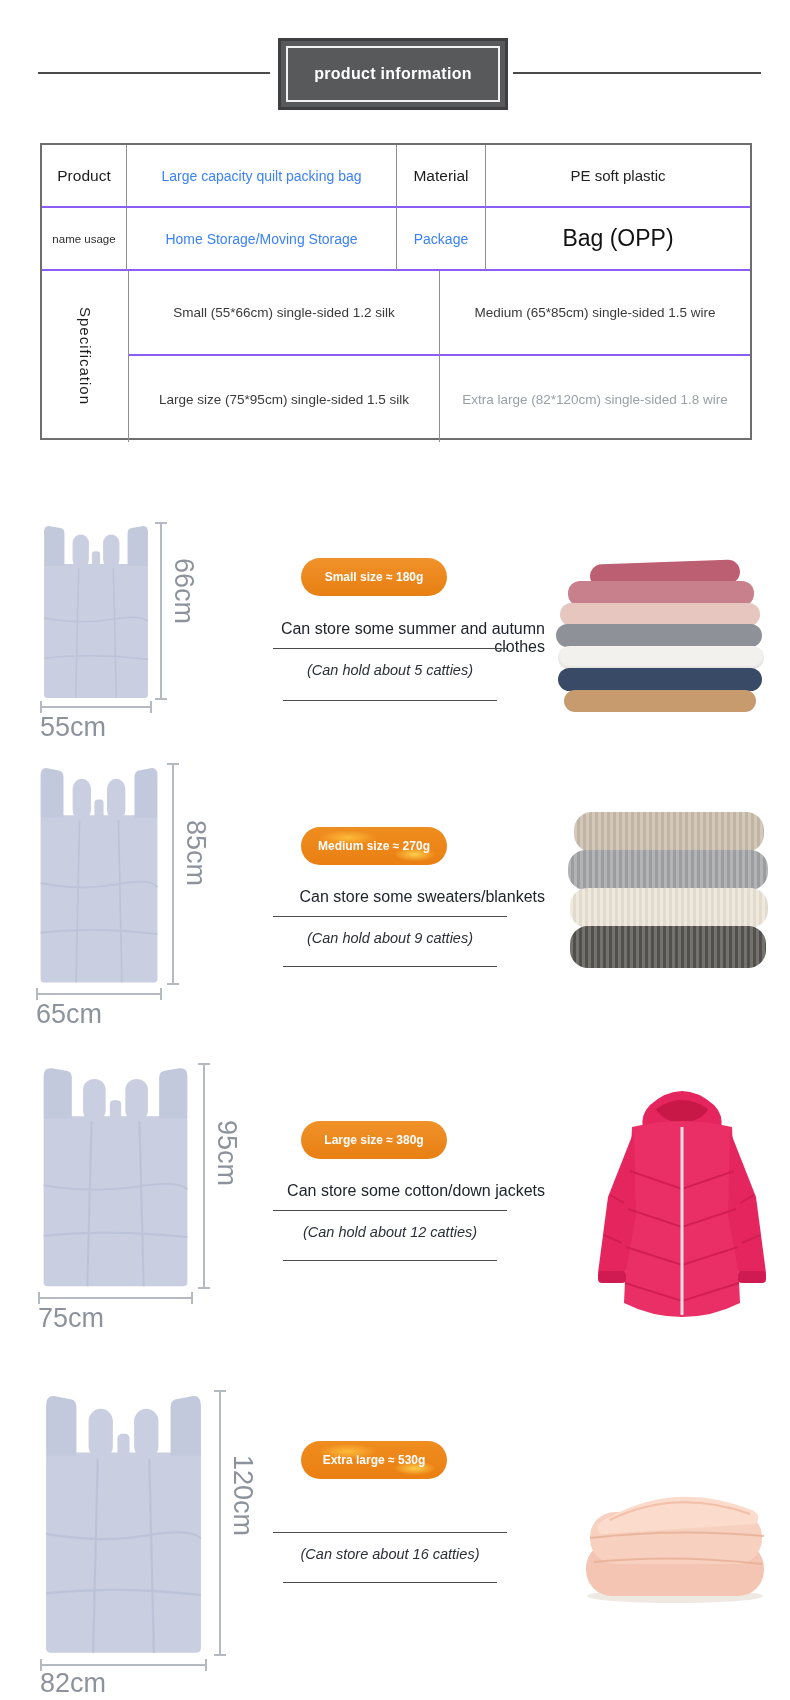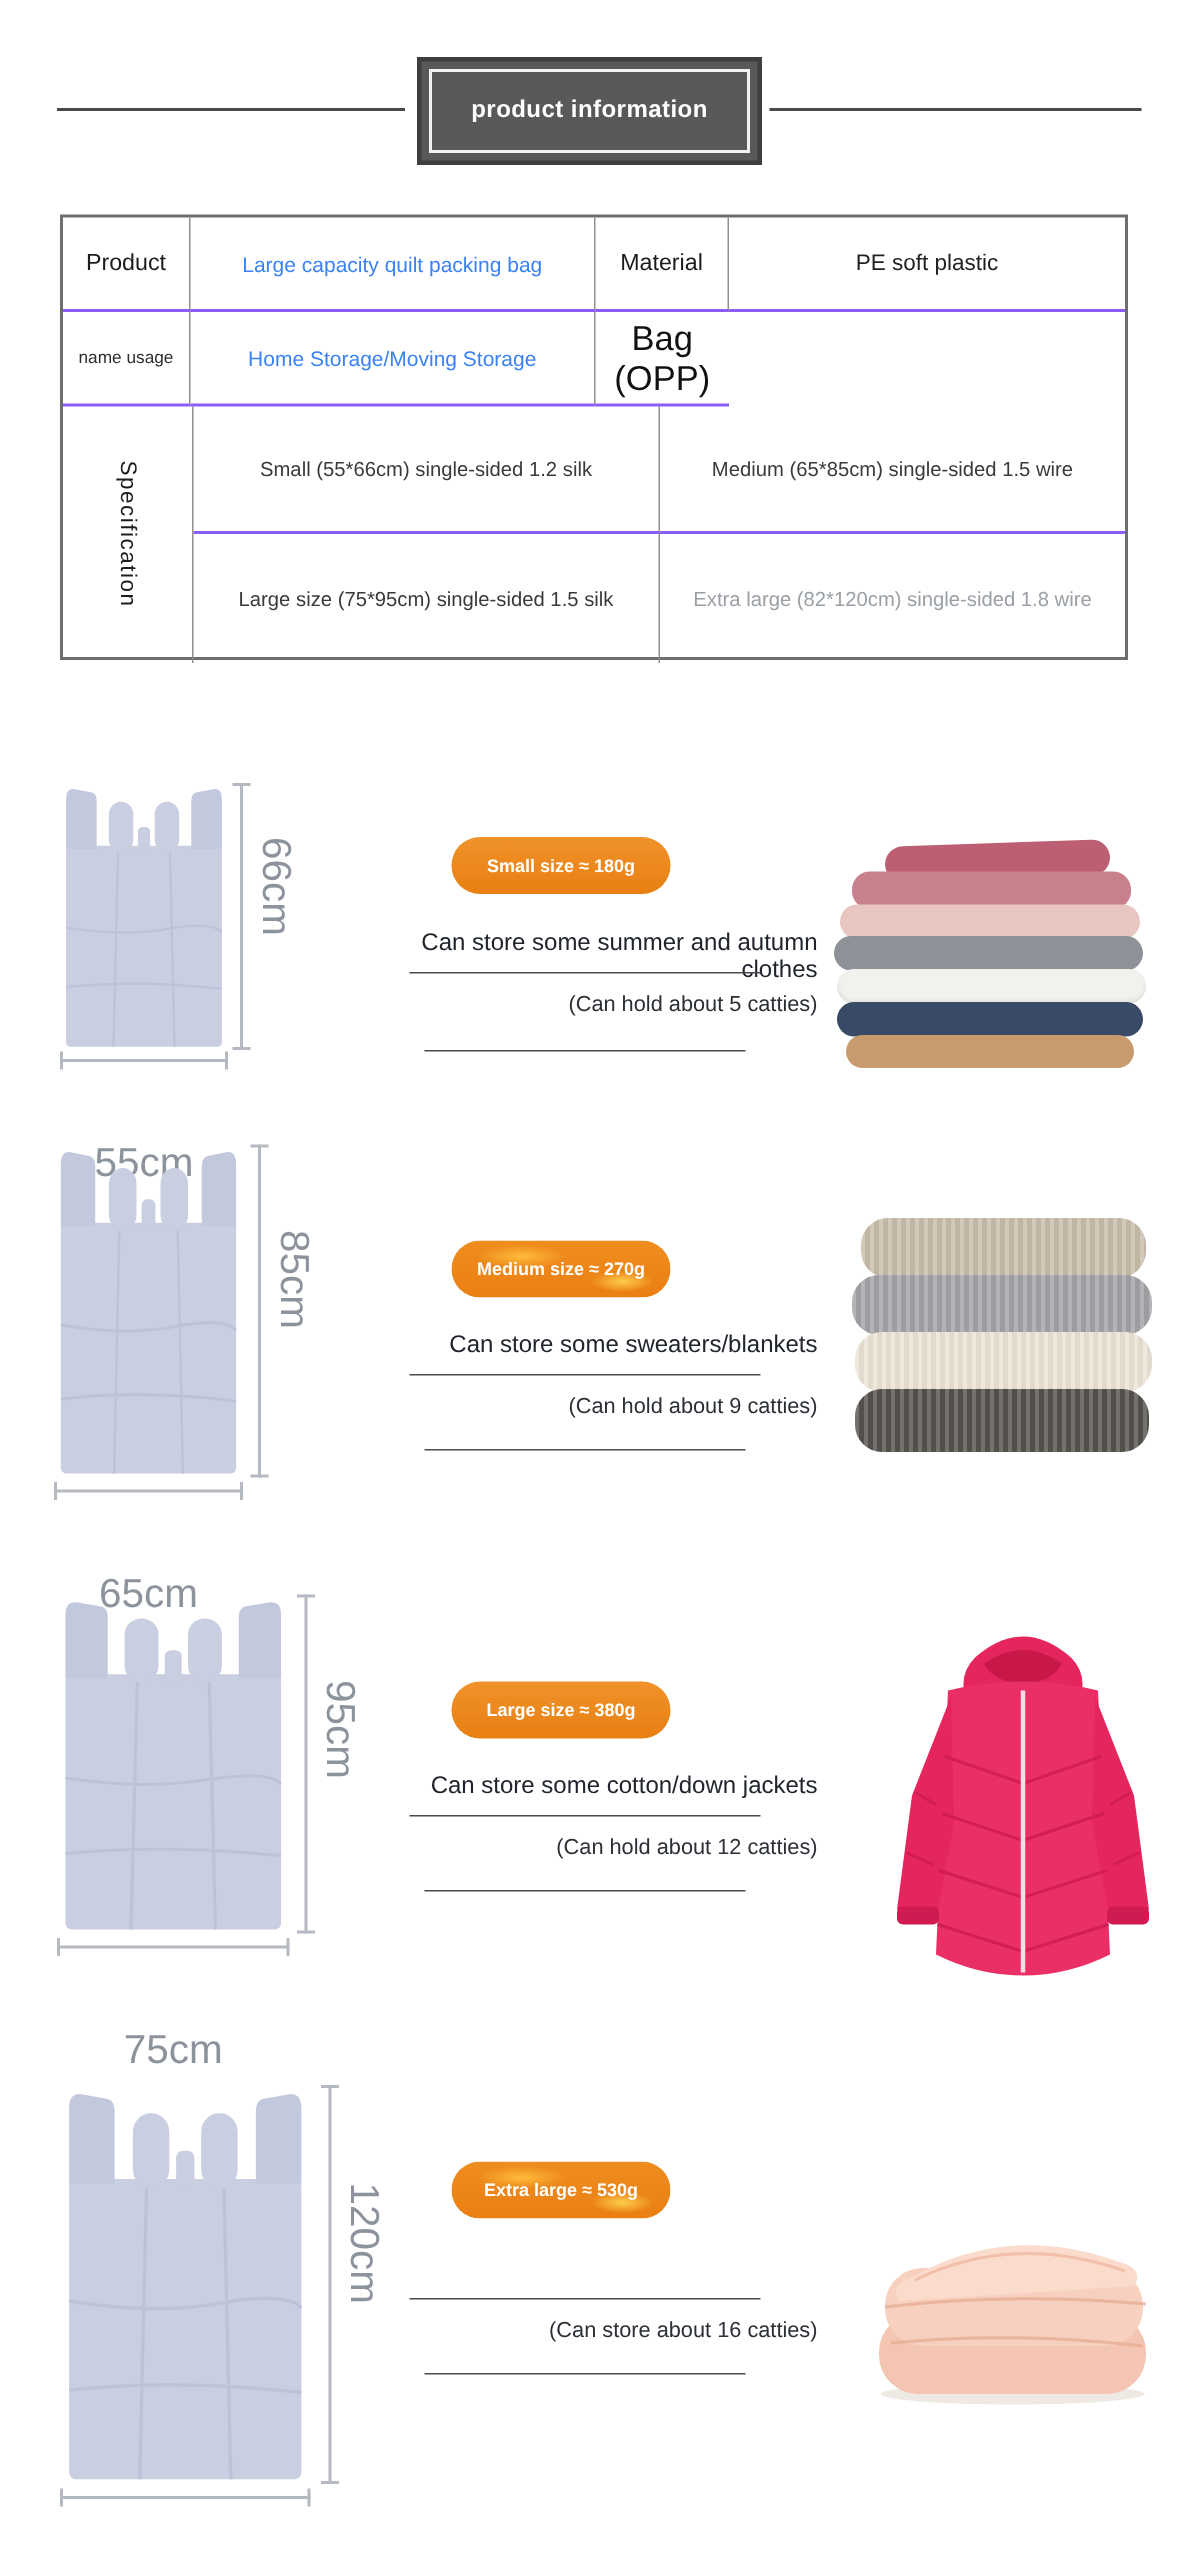--- a/index.html
+++ b/index.html
@@ -39,37 +39,37 @@
 
   
   .vline{position:absolute;width:2px;background:#b5b9c2;}
   .vline::before,.vline::after{content:"";position:absolute;left:-5px;width:12px;height:2px;background:#b5b9c2;}
   .vline::before{top:0;} .vline::after{bottom:0;}
   .hline{position:absolute;height:2px;background:#b5b9c2;}
   .hline::before,.hline::after{content:"";position:absolute;top:-5px;width:2px;height:12px;background:#b5b9c2;}
   .hline::before{left:0;} .hline::after{right:0;}
   .dim{color:#8d939d;font-size:27px;}
   .dim.v{position:absolute;writing-mode:vertical-rl;text-orientation:mixed;}
-  .dim.h{position:absolute;text-align:center;margin-top:48px;}
+  .dim.h{position:absolute;text-align:left;}
 
   
   .badge{position:absolute;left:301px;width:146px;height:38px;border-radius:19px;
          display:flex;align-items:center;justify-content:center;
          color:#fff;font-size:12px;font-weight:bold;box-sizing:border-box;
          background:linear-gradient(#f0922a,#e87f12);}
   .badge.fiery{background-image:
       radial-gradient(ellipse 42px 11px at 32% 28%, rgba(255,190,60,.95) 0%, rgba(255,190,60,0) 70%),
       radial-gradient(ellipse 30px 10px at 78% 72%, rgba(255,214,80,.9) 0%, rgba(255,214,80,0) 70%),
       linear-gradient(#ef8d1f,#ea7f12);}
   .desc{position:absolute;left:235px;width:310px;text-align:right;color:#20242c;font-size:16px;}
   .desc.big{left:225px;width:330px;font-size:24px;color:#15181f;}
   .uline{position:absolute;height:1px;background:#4a4a4a;}
   .uline.one{left:273px;width:234px;}
   .uline.two{left:283px;width:214px;}
-  .capacity{position:absolute;left:235px;width:310px;text-align:right;color:#2b2f36;font-size:14.5px;}
+  .capacity{position:absolute;left:235px;width:310px;text-align:center;color:#2b2f36;font-size:14.5px;font-style:italic;}
 
   
   .bag{position:absolute;}
   .bag svg{width:100%;height:100%;}
 
   
   .art{position:absolute;}
   .layer{position:absolute;border-radius:12px;}
   .knit{border-radius:18px;
         background-image:repeating-linear-gradient(90deg, rgba(255,255,255,.18) 0 3px, rgba(0,0,0,.04) 3px 6px);}
@@ -87,20 +87,21 @@
   </div>
 
   <div class="spec-table">
     <div class="tgrid upper">
       <div class="cell lbl">Product</div>
       <div class="cell val-sm">Large capacity quilt packing bag</div>
       <div class="cell lbl">Material</div>
       <div class="cell last val-md">PE soft plastic</div>
       <div class="cell small-lbl">name usage</div>
       <div class="cell val-sm">Home Storage/Moving Storage</div>
+      <div class="cell val-sm">Package</div>
       <div class="cell last val-lg">Bag (OPP)</div>
     </div>
     <div class="tgrid lower">
       <div class="cell spec-vert bottomless">Specification</div>
       <div class="cell spec-txt">Small (55*66cm) single-sided 1.2 silk</div>
       <div class="cell last spec-txt">Medium (65*85cm) single-sided 1.5 wire</div>
       <div class="cell spec-txt bottomless">Large size (75*95cm) single-sided 1.5 silk</div>
       <div class="cell last spec-txt muted bottomless">Extra large (82*120cm) single-sided 1.8 wire</div>
     </div>
   </div>

